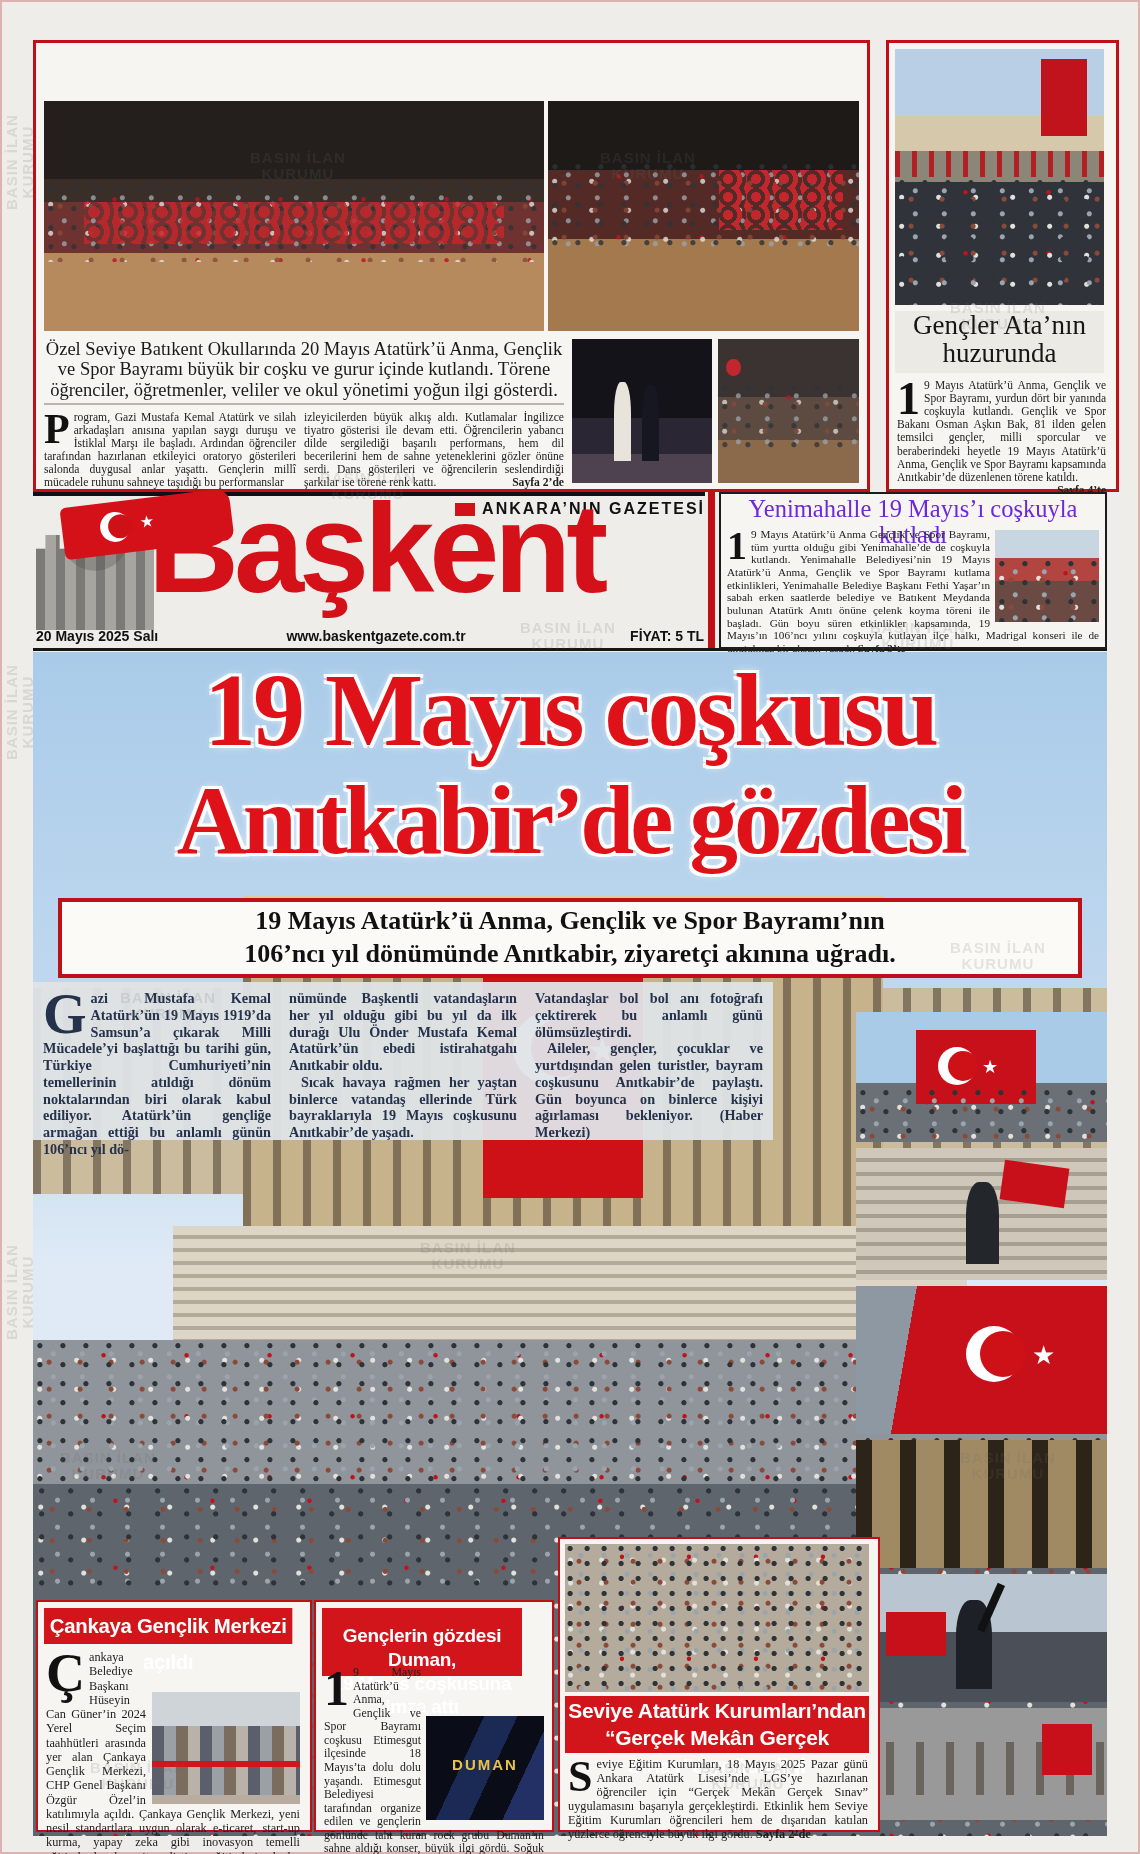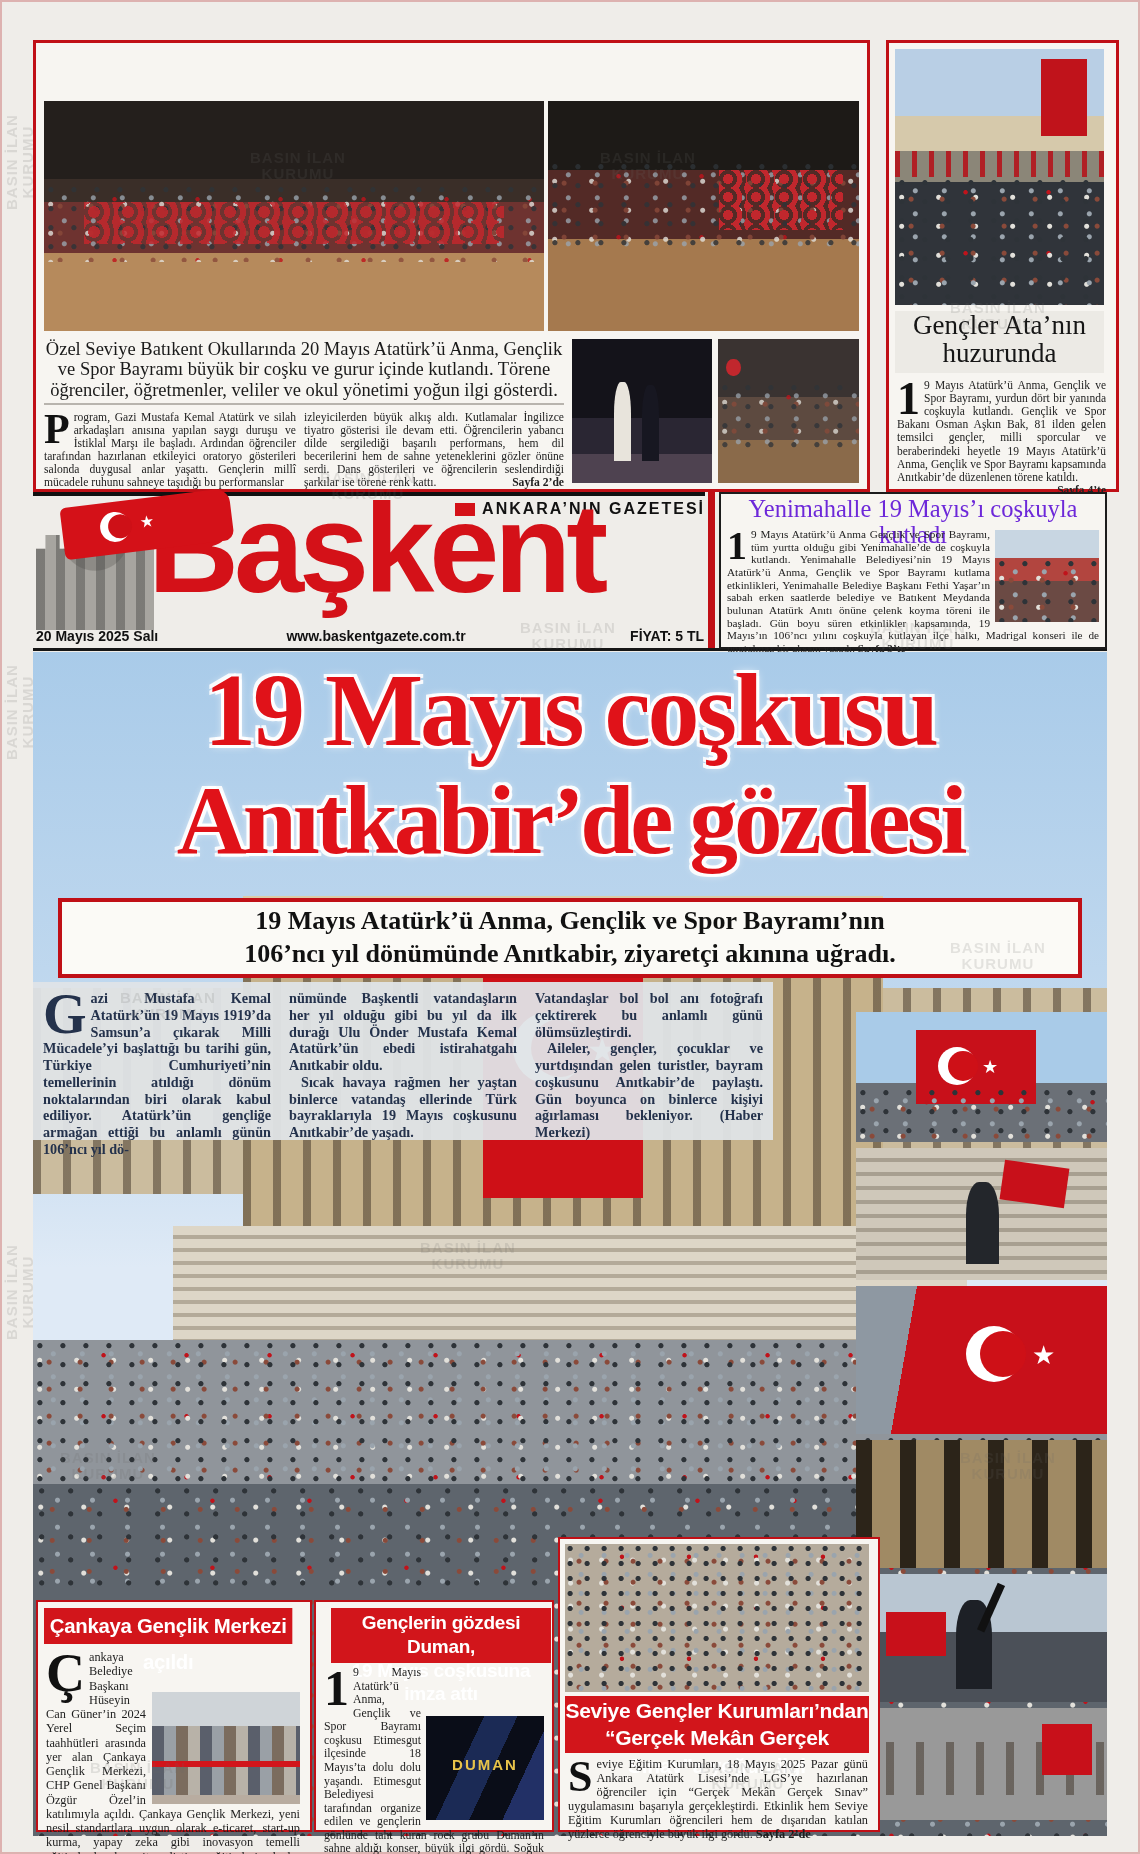--- a/index.html
+++ b/index.html
@@ -213,38 +213,38 @@
           linear-gradient(180deg,#cfd4d8 0 30%,#b8aca0 30% 100%);">
           <span class="abs" style="left:0;top:30%;width:100%;height:62%;display:block;background-image:repeating-linear-gradient(90deg,#5a5f6b 0 12px,#9aa0a6 12px 24px,#7b6c5e 24px 36px,#b8b2a8 36px 48px);"></span>
           <span class="abs" style="left:0;top:62%;width:100%;height:5%;display:block;background:#d2151b;"></span>
         </span>
       <span class="dc serif" style="font-size:54px;">Ç</span><span>ankaya Belediye Başkanı Hüseyin Can Güner’in 2024 Yerel Seçim taahhütleri arasında yer alan Çankaya Gençlik Merkezi, CHP Genel Başkanı Özgür Özel’in katılımıyla açıldı. Çankaya Gençlik Merkezi, yeni nesil standartlara uygun olarak e-ticaret, start-up kurma, yapay zeka gibi inovasyon temelli eğitimlerden, kapasite geliştirme eğitimlerine kadar gençlere geniş kapsamlı olanaklar sunacak.</span>
       
     </div>
   </div>
 
   <div class="box" style="left:314px;top:1600px;width:236px;height:228px;border:2px solid #c00f16;z-index:8;">
-    <div class="barhead" style="position:absolute;left:6px;top:6px;width:220px;height:52px;font-size:19px;line-height:1.25;padding-top:3px;margin-left:9px;">
+    <div class="barhead" style="position:absolute;left:6px;top:6px;width:200px;height:52px;font-size:19px;line-height:1.25;padding-top:16px;">
       <span>Gençlerin gözdesi Duman,</span><br>
       <span>19 Mayıs coşkusuna imza attı</span>
     </div>
     <div class="abs serif just" style="left:8px;top:64px;width:220px;height:156px;font-size:11.8px;line-height:1.15;color:#1d1d1d;">
       <span class="photo" style="position:relative;float:right;width:118px;height:104px;margin:50px 0 0 5px;background:
           linear-gradient(115deg,#0a0d18 0 35%,#1b2a55 35% 55%,#0a0d18 55% 75%,#223066 75% 100%);">
           <span class="abs sans" style="left:0;top:38%;width:100%;display:block;text-align:center;font-weight:bold;font-size:15px;letter-spacing:2px;color:#e8c34a;">DUMAN</span>
         </span>
       <span class="dc serif" style="font-size:50px;">1</span><span>9 Mayıs Atatürk’ü Anma, Gençlik ve Spor Bayramı coşkusu Etimesgut ilçesinde 18 Mayıs’ta dolu dolu yaşandı. Etimesgut Belediyesi tarafından organize edilen ve gençlerin gönlünde taht kuran rock grubu Duman’ın sahne aldığı konser, büyük ilgi gördü. Soğuk ve hafif yağmurlu havaya rağmen alanı dolduran yüzlerce vatandaş, sevilen şarkılarla bayram coşkusunu doyasıya yaşadı.</span>
       
     </div>
   </div>
 
   <div class="box" style="left:558px;top:1537px;width:318px;height:291px;border:2px solid #c00f16;z-index:8;">
     <div class="photo speck" style="left:5px;top:5px;width:304px;height:148px;background-color:#b5ab9c;background-size:17px 15px,23px 19px,27px 21px,31px 23px,67px 51px;"></div>
     <div class="barhead" style="position:absolute;left:5px;top:157px;width:304px;height:56px;font-size:21px;line-height:1.3;padding-top:1px;">
-      <span>Seviye Gençler Kurumları’ndan</span><br>
+      <span>Seviye Atatürk Kurumları’ndan</span><br>
       <span>“Gerçek Mekân Gerçek Sınav”a yoğun ilgi</span>
     </div>
     <div class="abs serif just" style="left:8px;top:218px;width:300px;height:68px;font-size:12.3px;line-height:1.14;color:#1d1d1d;">
       <span class="dc serif" style="font-size:44px;">S</span><span>eviye Eğitim Kurumları, 18 Mayıs 2025 Pazar günü Ankara Atatürk Lisesi’nde LGS’ye hazırlanan öğrenciler için “Gerçek Mekân Gerçek Sınav” uygulamasını başarıyla gerçekleştirdi. Etkinlik hem Seviye Eğitim Kurumları öğrencileri hem de dışarıdan katılan yüzlerce öğrenciyle büyük ilgi gördü.</span>
       <span class="pref">Sayfa 2’de</span>
     </div>
   </div>
 
   <div class="wm v" style="left:4px;top:210px;">BASIN İLAN
 KURUMU</div>

